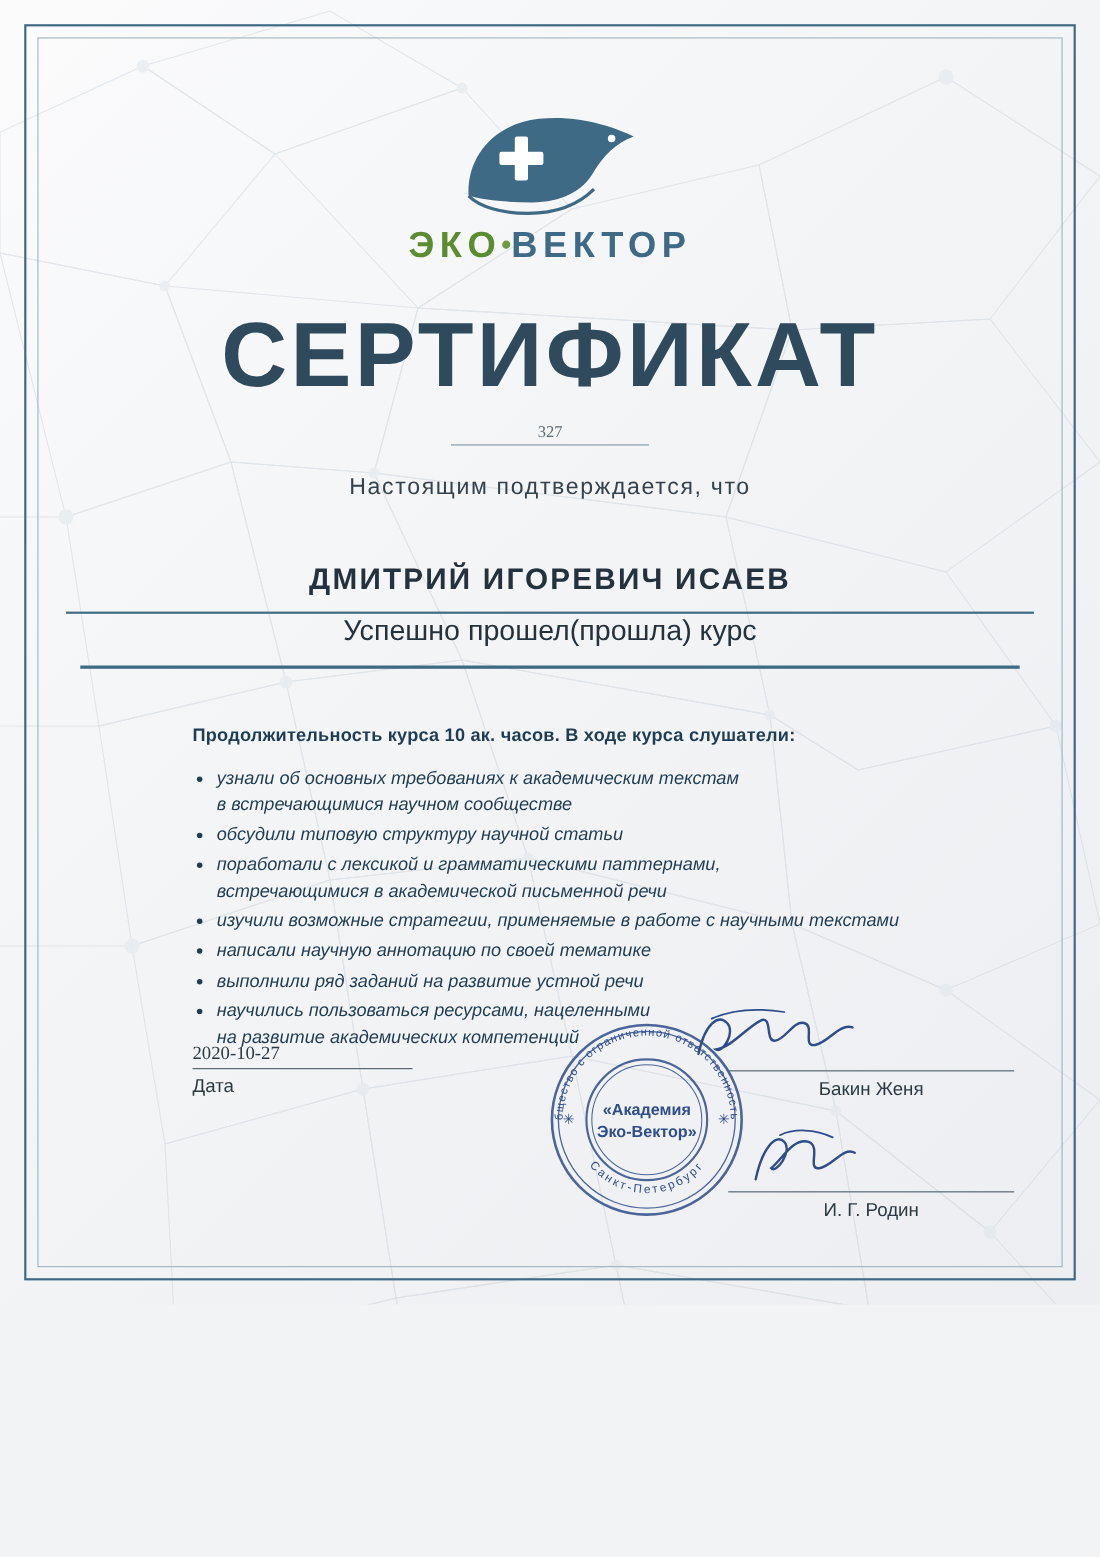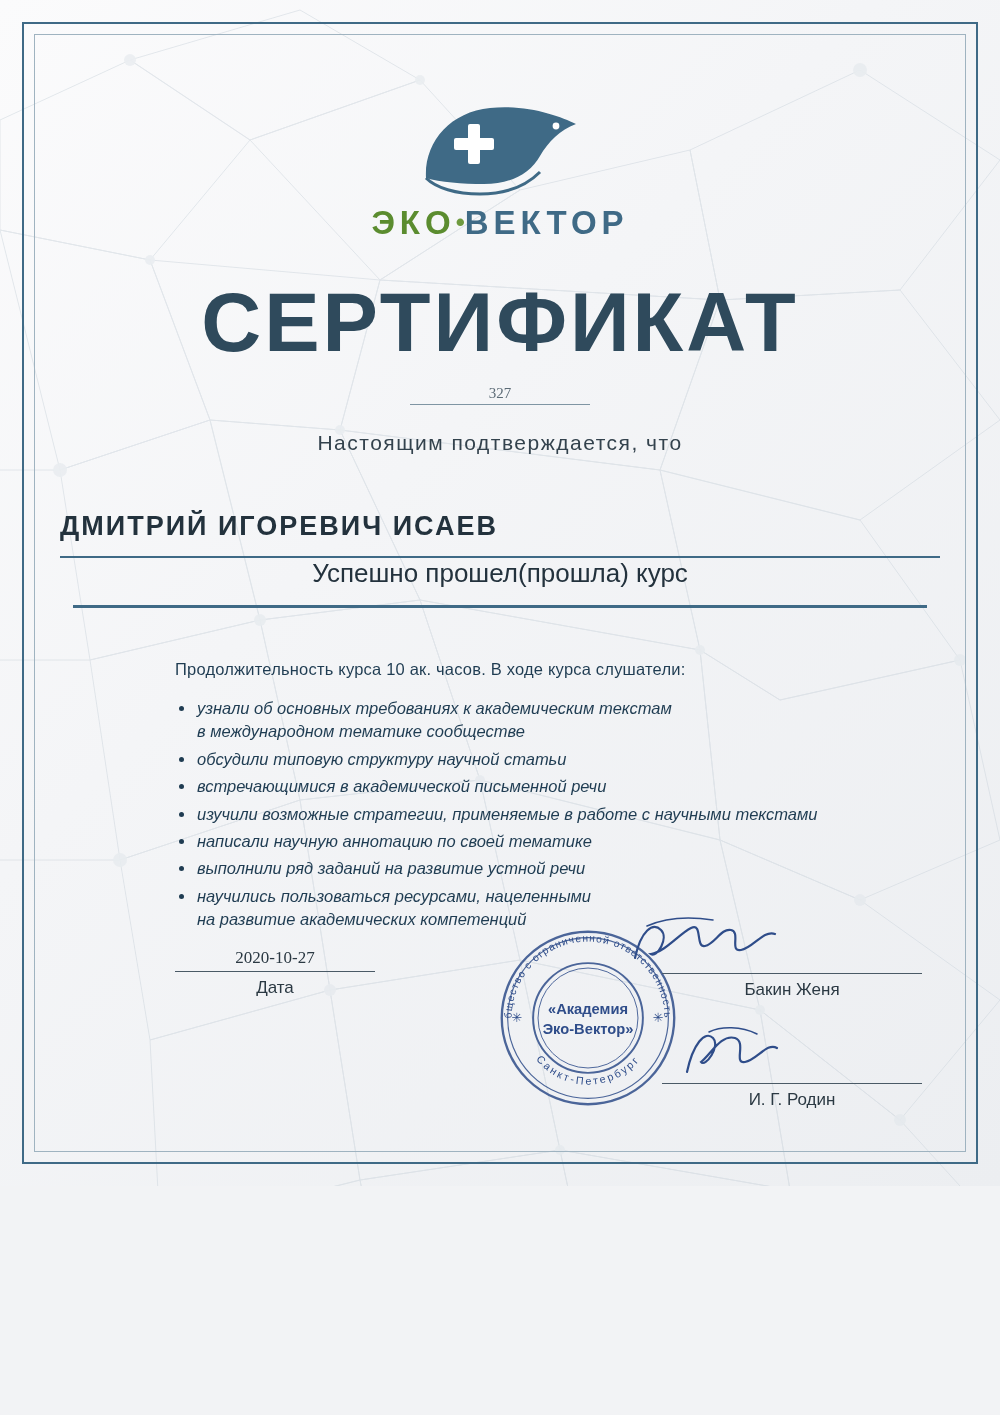--- a/index.html
+++ b/index.html
@@ -115,20 +115,21 @@
     margin-top: 26px;
     text-align: center;
     font-size: 21px;
     letter-spacing: 1.5px;
     color: #33424d;
   }
 
   
   .recipient {
     margin-top: 56px;
+    text-align: center;
     font-size: 27px;
     font-weight: bold;
     letter-spacing: 2px;
     color: #23323d;
   }
   .recipient-rule {
     margin: 14px auto 0;
     height: 2px;
     background: #3f6a86;
     width: 100%;
@@ -156,21 +157,21 @@
     width: 97%;
   }
 
   
   .details {
     margin-top: 52px;
     padding-left: 115px;
   }
   .details-head {
     font-size: 16.5px;
-    font-weight: normal;
+    font-weight: bold;
     color: #1f3c52;
     letter-spacing: .2px;
   }
   ul.bullets {
     margin: 18px 0 0 0;
     padding: 0;
     list-style: none;
     font-style: italic;
   }
   ul.bullets li {
@@ -200,21 +201,20 @@
     right: 0;
     bottom: 10px;
     height: 220px;
   }
 
   .date-block {
     position: absolute;
     left: 115px;
     bottom: 130px;
     width: 200px;
-    text-align: center;
   }
   .date-value {
     font-size: 17px;
     color: #2b3943;
     font-family: "Liberation Serif", serif;
   }
   .date-rule {
     margin-top: 3px;
     height: 1px;
     background: #4a5a66;
@@ -355,26 +355,27 @@
 
     <div class="passed">Успешно прошел(прошла) курс</div>
 
     <div class="course-rule"></div>
 
     <div class="details">
       <div class="details-head">Продолжительность курса 10 ак. часов. В ходе курса слушатели:</div>
       <ul class="bullets">
         <li>
           <span>узнали об основных требованиях к академическим текстам</span>
-          <span class="l2">в международном тематике сообществе</span>
+          <span class="l2">в встречающимися научном сообществе</span>
         </li>
         <li>
           <span>обсудили типовую структуру научной статьи</span>
         </li>
         <li>
+          <span>поработали с лексикой и грамматическими паттернами,</span>
           <span class="l2">встречающимися в академической письменной речи</span>
         </li>
         <li>
           <span>изучили возможные стратегии, применяемые в работе с научными текстами</span>
         </li>
         <li>
           <span>написали научную аннотацию по своей тематике</span>
         </li>
         <li>
           <span>выполнили ряд заданий на развитие устной речи</span>

